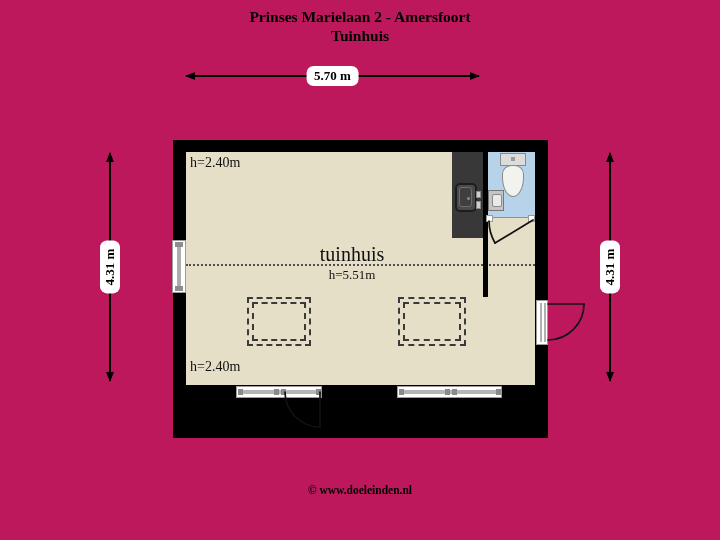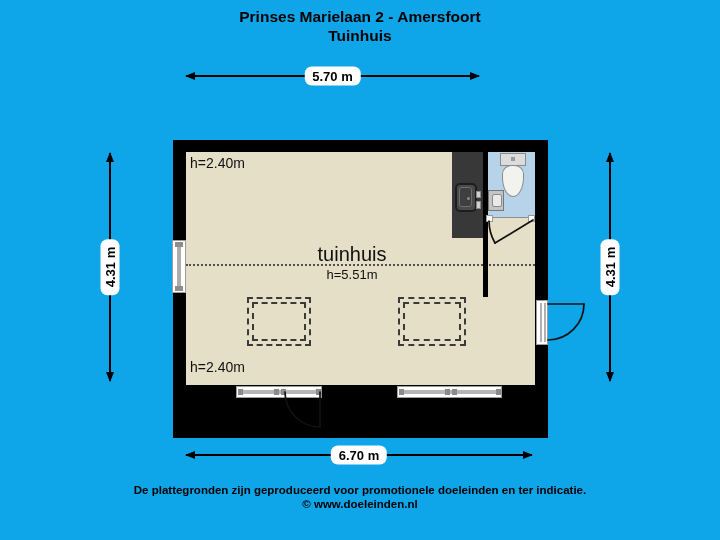--- a/index.html
+++ b/index.html
@@ -1,17 +1,17 @@
 <!DOCTYPE html>
 <html style="--wall: #000000; --floor: #e6dfc7; --bathroom-floor: #b7d3e9; --counter: #383838; --dash: #3a3a3a;"><head>
 <meta charset="utf-8">
 <style>
   html,body{margin:0;padding:0;background:#fff}
-  .canvas{position:relative;width:720px;height:540px;background:#0ea5e9;overflow:hidden;
-          font-family:Liberation Sans, sans-serif;color:#000}
+  .canvas{position:relative;width:720px;height:540px;background:#be185d;overflow:hidden;
+          font-family:Liberation Serif, serif;color:#000}
 
   
   .title{position:absolute;top:7px;left:0;width:720px;text-align:center;
          font-weight:bold;font-size:15.5px;line-height:19px}
 
   
   .dim-h,.dim-v{position:absolute}
   .dim-h{height:16px}
   .dim-h .line{position:absolute;left:1px;right:1px;top:7px;height:2px;background:#000}
   .dim-v{width:16px}
@@ -94,26 +94,20 @@
     <div>Tuinhuis</div>
   </div>
 
   <div class="dim-h" style="left:185px;top:68px;width:295px;">
     <div class="line"></div>
     <div class="ah ah-w"></div>
     <div class="ah ah-e"></div>
     <div class="dim-label">5.70 m</div>
   </div>
 
-  <div class="dim-h" style="left:185px;top:447px;width:348px;">
-    <div class="line"></div>
-    <div class="ah ah-w"></div>
-    <div class="ah ah-e"></div>
-    <div class="dim-label">6.70 m</div>
-  </div>
 
   <div class="dim-v" style="left:102px;top:152px;height:230px;">
     <div class="line"></div>
     <div class="ah ah-n"></div>
     <div class="ah ah-s"></div>
     <div class="dim-label vert">4.31 m</div>
   </div>
 
   <div class="dim-v" style="left:602px;top:152px;height:230px;">
     <div class="line"></div>
@@ -186,17 +180,16 @@
         <path d="M489,221 A45,45 0 0 0 495,243"></path>
       </g>
       <g>
         <path d="M548,304 L584,304"></path>
         <path d="M584,304 A36,36 0 0 1 548,340"></path>
       </g>
     </g>
   </svg>
 
   <div class="footer">
-    <div>De plattegronden zijn geproduceerd voor promotionele doeleinden en ter indicatie.</div>
     <div>© www.doeleinden.nl</div>
   </div>
 
 </div>
 
 </body></html>

